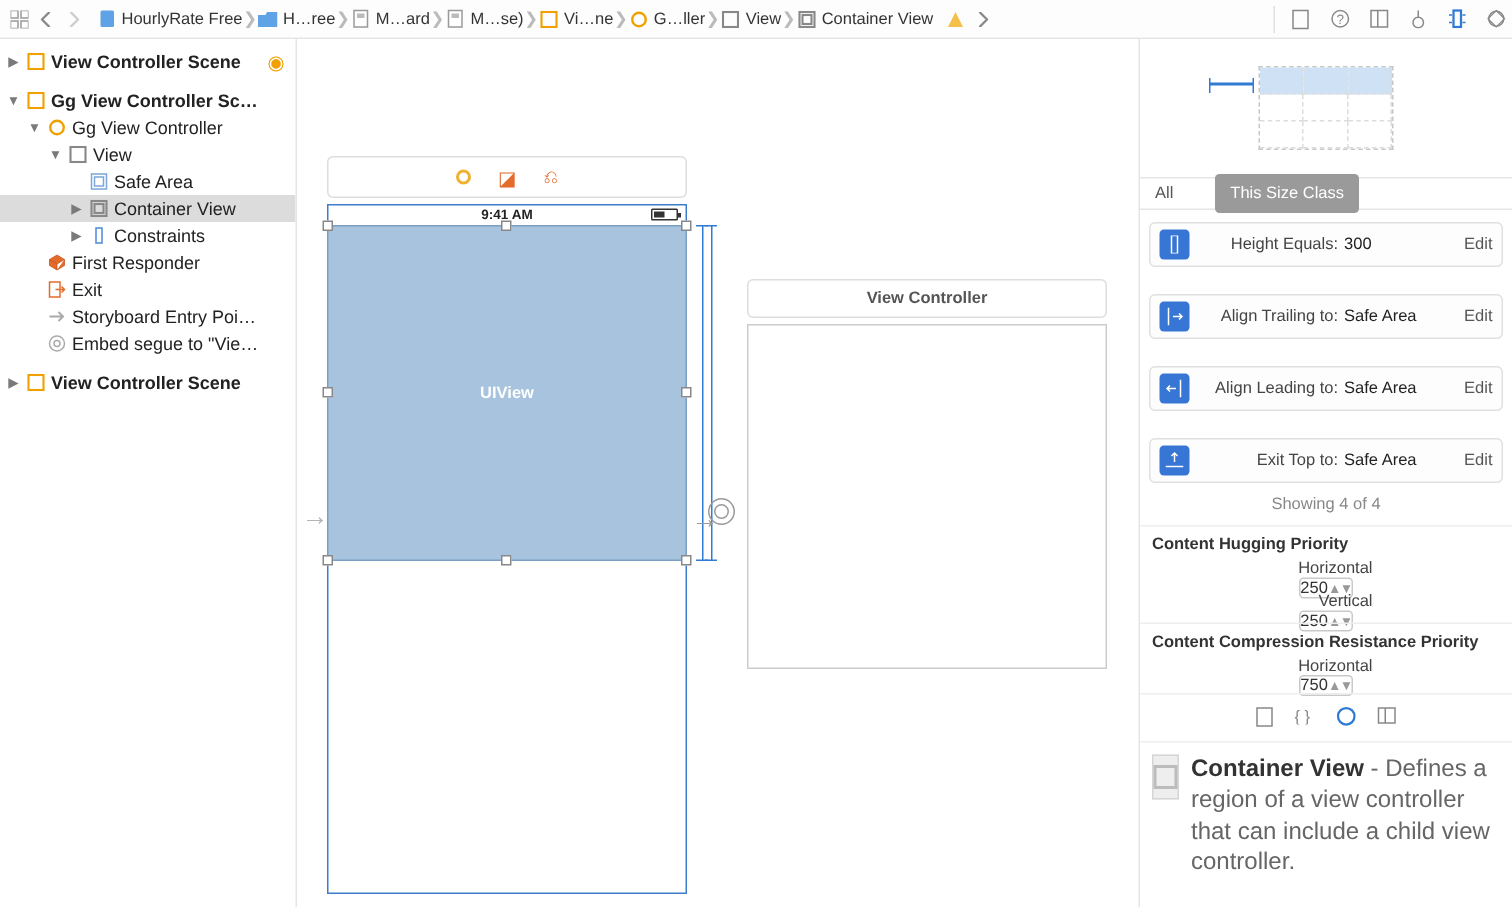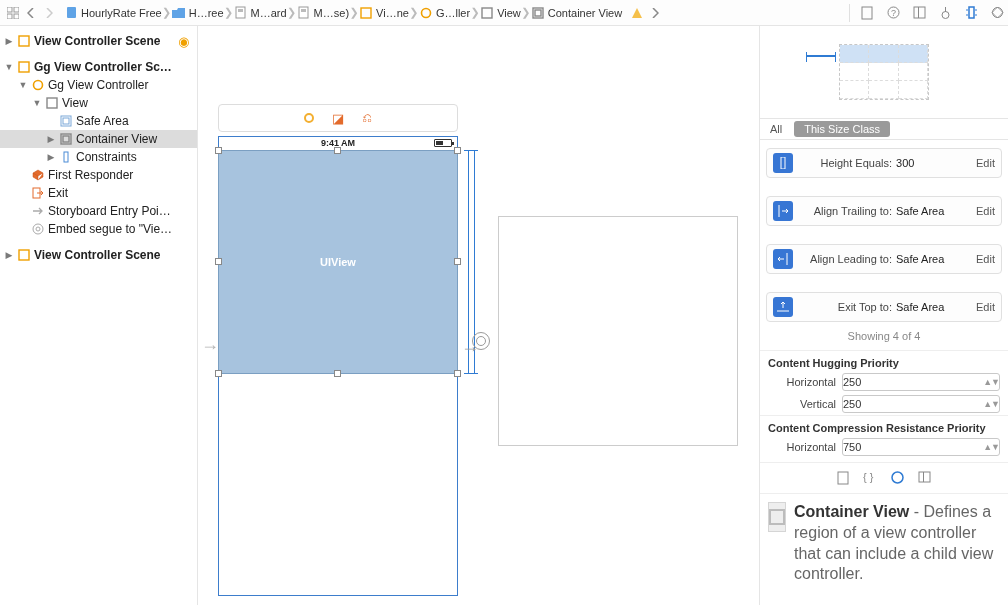--- a/index.html
+++ b/index.html
@@ -69,36 +69,36 @@
 .insp-tabs .icn.active { color:#2f7bd3; }
 
 .size-preview { height:92px; display:flex; align-items:center; justify-content:center; position:relative; }
 .sp-box { width:90px; height:56px; border:1px dashed #c7c7c7; position:relative; display:grid; grid-template-columns:1fr 1fr 1fr; grid-template-rows:1fr 1fr 1fr; }
 .sp-box div { border-right:1px dashed #dcdcdc; border-bottom:1px dashed #dcdcdc; }
 .sp-box .tl, .sp-box .tc, .sp-box .tr { background:#cfe1f5; }
 .sp-line-h { position:absolute; left:-34px; top:10px; width:30px; border-top:2px solid #2f7bd3; }
 .sp-line-h::before,.sp-line-h::after { content:""; position:absolute; width:1px; height:10px; background:#2f7bd3; top:-5px; }
 .sp-line-h::before{left:0}.sp-line-h::after{right:0}
 
-.seg-row { display:flex; align-items:center; border-top:1px solid #e5e5e5; border-bottom:1px solid #e5e5e5; height:22px; }
+.seg-row { display:flex; align-items:center; border-top:1px solid #e5e5e5; border-bottom:1px solid #e5e5e5; height:22px;gap:16px; }
 .seg { padding:0 10px; height:100%; display:flex; align-items:center; color:#555; }
-.seg.active { background:#9a9a9a; color:#fff; border-radius:3px; margin:2px; height:16px; }
+.seg.active { background:#9a9a9a; color:#fff; border-radius:3px; margin:2px; height:26px; }
 
 .constraint-list { display:flex; flex-direction:column; gap:18px; padding:8px 6px 4px 6px; }
 .c-row { display:flex; align-items:center; border:1px solid #e0e0e0; border-radius:4px; height:30px; padding:0 6px; background:#fdfdfd; }
 .c-icon { width:20px; height:20px; border-radius:3px; background:#3776d4; margin-right:8px; display:flex; align-items:center; justify-content:center; }
 .c-icon svg { width:12px; height:12px; }
 .c-label { flex:1; text-align:right; color:#444; padding-right:4px; }
 .c-value { width:72px; color:#222; }
 .c-edit { color:#555; padding-left:8px; }
 
 .showing { text-align:center; color:#888; padding:4px 0 8px; }
 
 .sect-title { font-weight:600; padding:6px 8px 2px; border-top:1px solid #eee; }
-.field-row { display:flex; align-items:center; padding:2px 8px; height:22px; }
+.field-row { display:flex; align-items:center; padding:2px 8px; height:22px;flex-direction:column; }
 .field-row .lbl { width:74px; text-align:right; padding-right:6px; color:#444; }
 .field-row .input { flex:1; height:18px; border:1px solid #c9c9c9; border-radius:3px; background:#fff; display:flex; align-items:center; padding:0 0; font-size:11px; color:#333; justify-content:space-between; }
 .field-row .input .step { color:#999; font-size:9px; letter-spacing:-1px; }
 
 .mini-tabs { display:flex; justify-content:center; gap:14px; padding:8px 0 6px; border-top:1px solid #eee; margin-top:4px; }
 .mini-tabs .icn.active { color:#2f7bd3; }
 
 .desc-box { display:flex; border-top:1px solid #eee; padding:8px; gap:8px; }
 .desc-icon { width:30px; height:30px; background:#eee; border:1px solid #d5d5d5; display:flex; align-items:center; justify-content:center; }
 .desc-icon div { width:16px; height:16px; border:2px solid #bcbcbc; }
@@ -416,20 +416,23 @@
       <div class="ruler v" style="left:270px; top:124px; height:224px"></div>
       <div class="ruler-tick" style="left:266px; top:124px; width:8px; height:1px"></div>
       <div class="ruler-tick" style="left:266px; top:347px; width:8px; height:1px"></div>
       <div class="ruler v" style="left:276px; top:124px; height:224px"></div>
       <div class="ruler-tick" style="left:272px; top:124px; width:8px; height:1px"></div>
       <div class="ruler-tick" style="left:272px; top:347px; width:8px; height:1px"></div>
 
       <div class="embed-arrow">→</div>
       <div class="embed-circle"></div>
 
+      <div class="child-scene-title">
+        <span>View Controller</span>
+      </div>
       <div class="child-scene"></div>
     </div>
 
     <div class="inspector">
 
       <div class="size-preview">
         <div class="sp-box">
           <div class="tl"></div>
             <div class="tc"></div>
             <div class="tr"></div>

